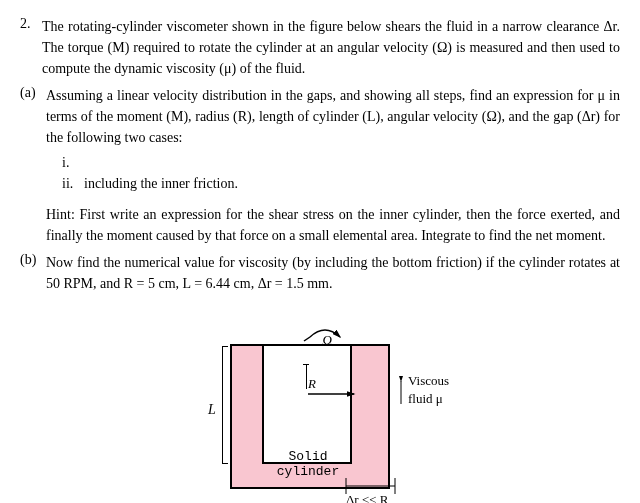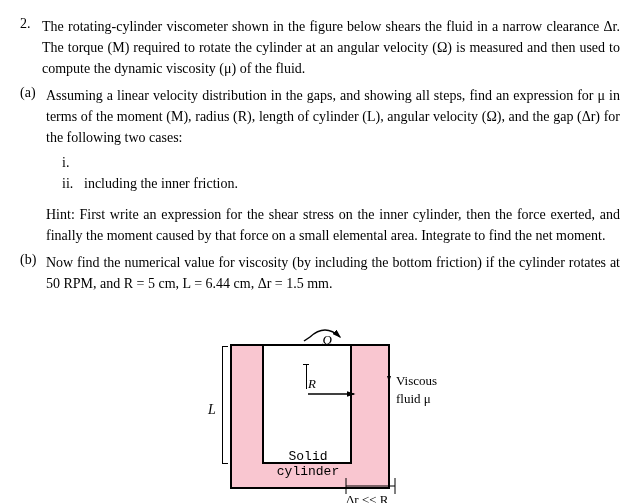--- a/index.html
+++ b/index.html
@@ -143,21 +143,21 @@
       left: 78px;
       top: 135px;
       font-size: 13px;
       text-align: center;
       width: 80px;
       font-family: Liberation Mono, monospace;
     }
     
     .viscous-label {
       position: absolute;
-      left: 206px;
+      left: 218px;
       top: 58px;
       font-size: 13px;
       line-height: 1.4;
     }
     
     .r-text {
       position: absolute;
       left: 118px;
       top: 62px;
       font-style: italic;

